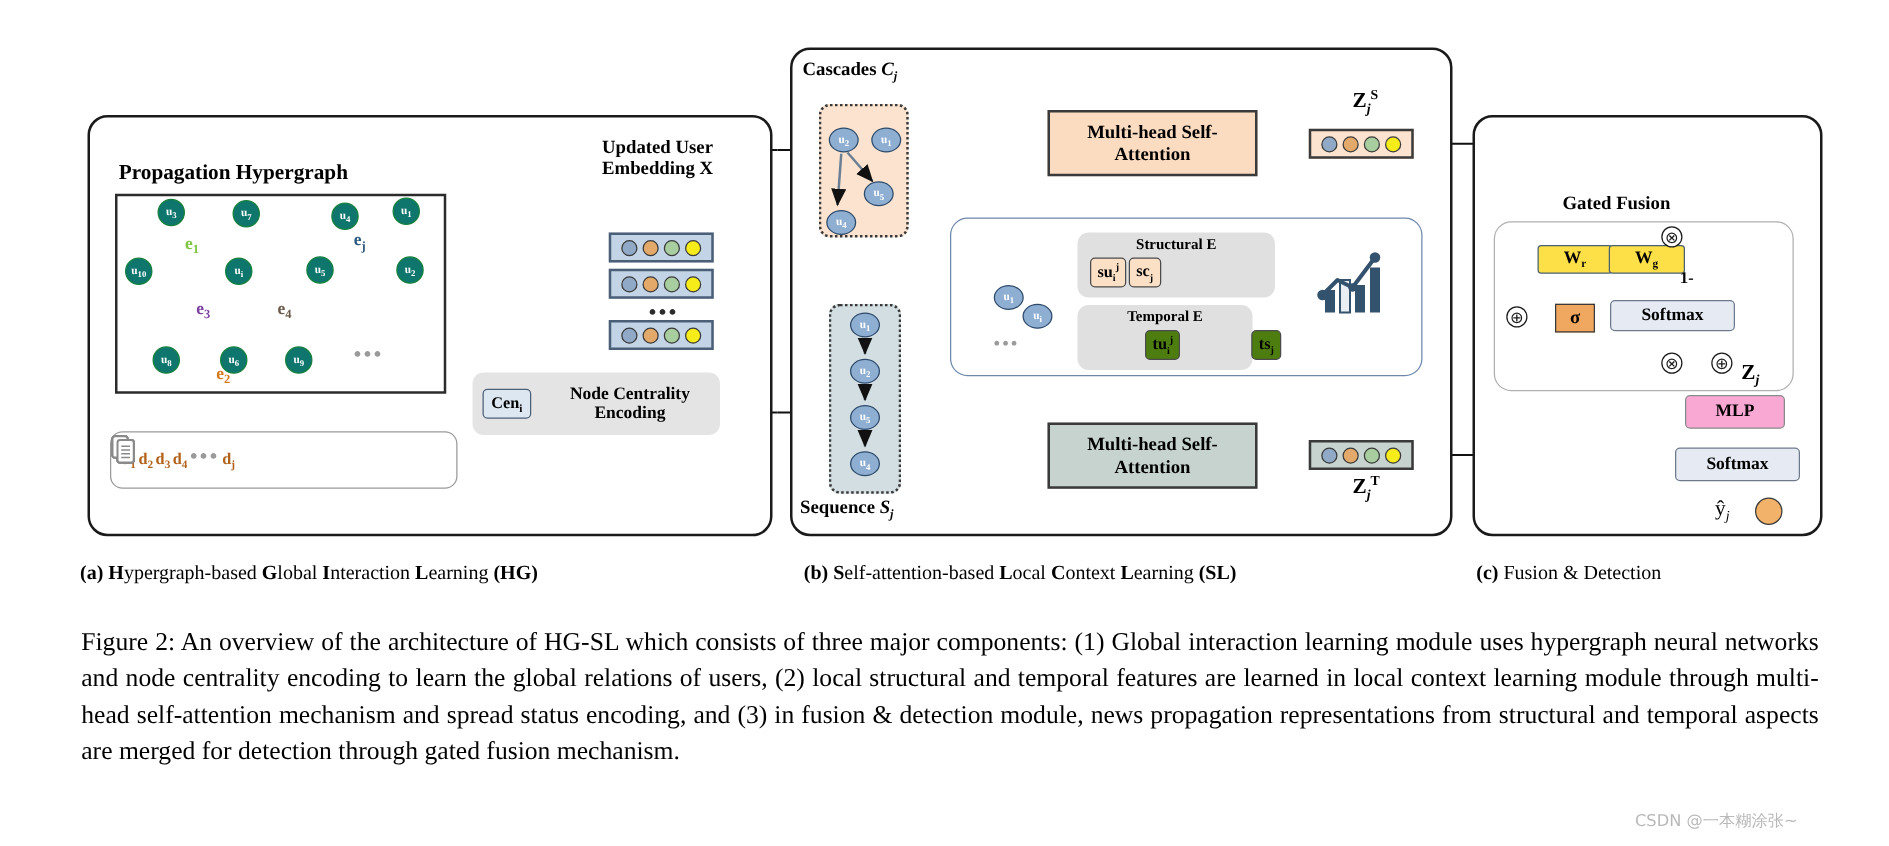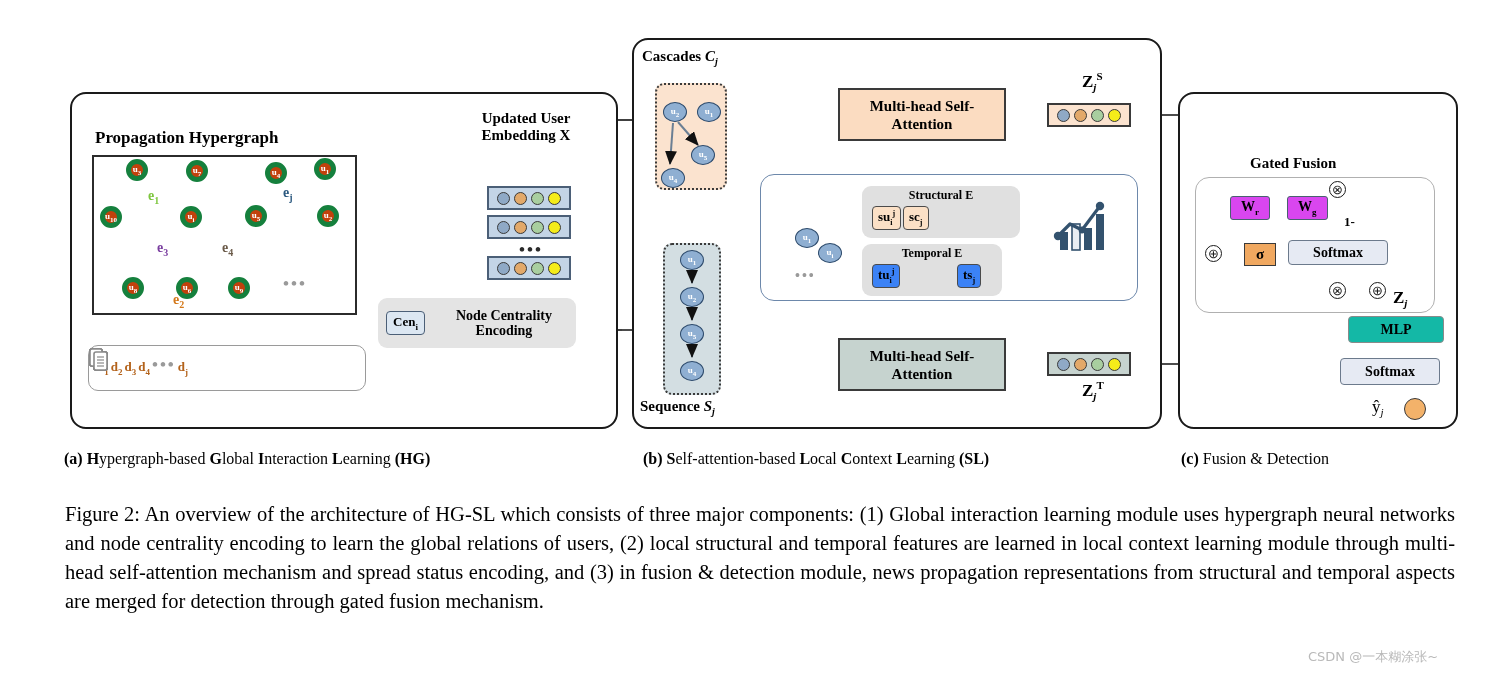--- a/index.html
+++ b/index.html
@@ -28,21 +28,21 @@
     font-family: "Liberation Serif", serif;
     font-weight: bold; color: #000;
   }
   #prop-title { position: absolute; left: 95px; top: 128px; font-size: 17px; }
   #hg-box {
     position: absolute; left: 92px; top: 155px; width: 265px; height: 160px;
     border: 2px solid #2b2b2b; background: #fff;
   }
   .unode {
     position: absolute; width: 22px; height: 22px; border-radius: 50%;
-    background: #c2410c; border: 5px solid #15803d;
+    background: #0f766e; border: 1px solid #15803d;
     color: #fff; font-size: 9px; font-weight: bold;
     display: flex; align-items: center; justify-content: center;
     font-family: "Liberation Serif", serif;
   }
   .unode sub { font-size: 7px; }
   .elabel {
     position: absolute; font-weight: bold; font-size: 14px;
     font-family: "Liberation Serif", serif;
   }
   .elabel sub { font-size: 10px; }
@@ -138,53 +138,53 @@
   #grp-struct { left: 862px; top: 186px; width: 158px; height: 52px; }
   #grp-temp   { left: 862px; top: 244px; width: 140px; height: 52px; }
   .grp-lbl { position: absolute; width: 100%; text-align: center; top: 2px;
              font-weight: bold; font-size: 12px; }
   .chip {
     position: absolute; border: 1.5px solid #4b4b4b; border-radius: 4px;
     font-weight: bold; font-size: 13px; padding: 2px 5px; top: 20px;
   }
   .chip sub { font-size: 8px; } .chip sup { font-size: 8px; }
   .chip-s { background: #fbe0c6; }
-  .chip-t { background: #3b82f6; }
+  .chip-t { background: #4d7c0f; margin-left: 44px; }
 
   
   #chart-icon { position: absolute; left: 1052px; top: 198px; width: 58px; height: 58px; }
 
   .zlabel { position: absolute; font-weight: bold; font-size: 17px; }
   .zlabel sub { font-size: 11px; font-style: italic; }
   .zlabel sup { font-size: 11px; }
 
   
   #gf-title { position: absolute; left: 1250px; top: 155px; font-size: 15px; font-weight: bold; }
   #gf-box {
     position: absolute; left: 1195px; top: 177px; width: 240px; height: 136px;
     border: 1.5px solid #b0b0b0; border-radius: 14px; background: #fff;
   }
   .wbox {
-    position: absolute; border: 1.5px solid #4a6070; background: #d946ef;
-    border-radius: 3px; padding: 2px 10px; font-weight: bold; font-size: 14px;
+    position: absolute; border: 1.5px solid #4a6070; background: #fde047;
+    border-radius: 3px; padding: 2px 20px; font-weight: bold; font-size: 14px;
   }
   .wbox sub { font-size: 9px; }
   #sigma-box {
     position: absolute; left: 1244px; top: 243px;
     border: 1.5px solid #3a3a3a; background: #f0a860;
     padding: 2px 11px; font-weight: bold; font-size: 15px;
   }
   .lightbox {
     position: absolute; border: 1.5px solid #6c7a8c; background: #e6eaf3;
     border-radius: 4px; font-weight: bold; font-size: 14px;
     display: flex; align-items: center; justify-content: center;
   }
   #softmax-gate { left: 1288px; top: 240px; width: 100px; height: 25px; }
-  #mlp-box    { left: 1348px; top: 316px; width: 96px; height: 27px;
-                background: #14b8a6; border-color: #8a8a8a; text-align: center; }
+  #mlp-box    { left: 1348px; top: 316px; width: 80px; height: 27px;
+                background: #f9a8d4; border-color: #8a8a8a; text-align: center; }
   #softmax-2  { left: 1340px; top: 358px; width: 100px; height: 27px; }
   #yhat-circle {
     position: absolute; left: 1404px; top: 398px; width: 22px; height: 22px;
     border-radius: 50%; background: #f3b26a; border: 1.5px solid #3a3a3a;
   }
   #yhat-lbl { position: absolute; left: 1372px; top: 397px; font-size: 17px; }
   .opcirc {
     position: absolute; width: 17px; height: 17px; border-radius: 50%;
     border: 1.5px solid #1a1a1a; background: #fff;
     display: flex; align-items: center; justify-content: center;

